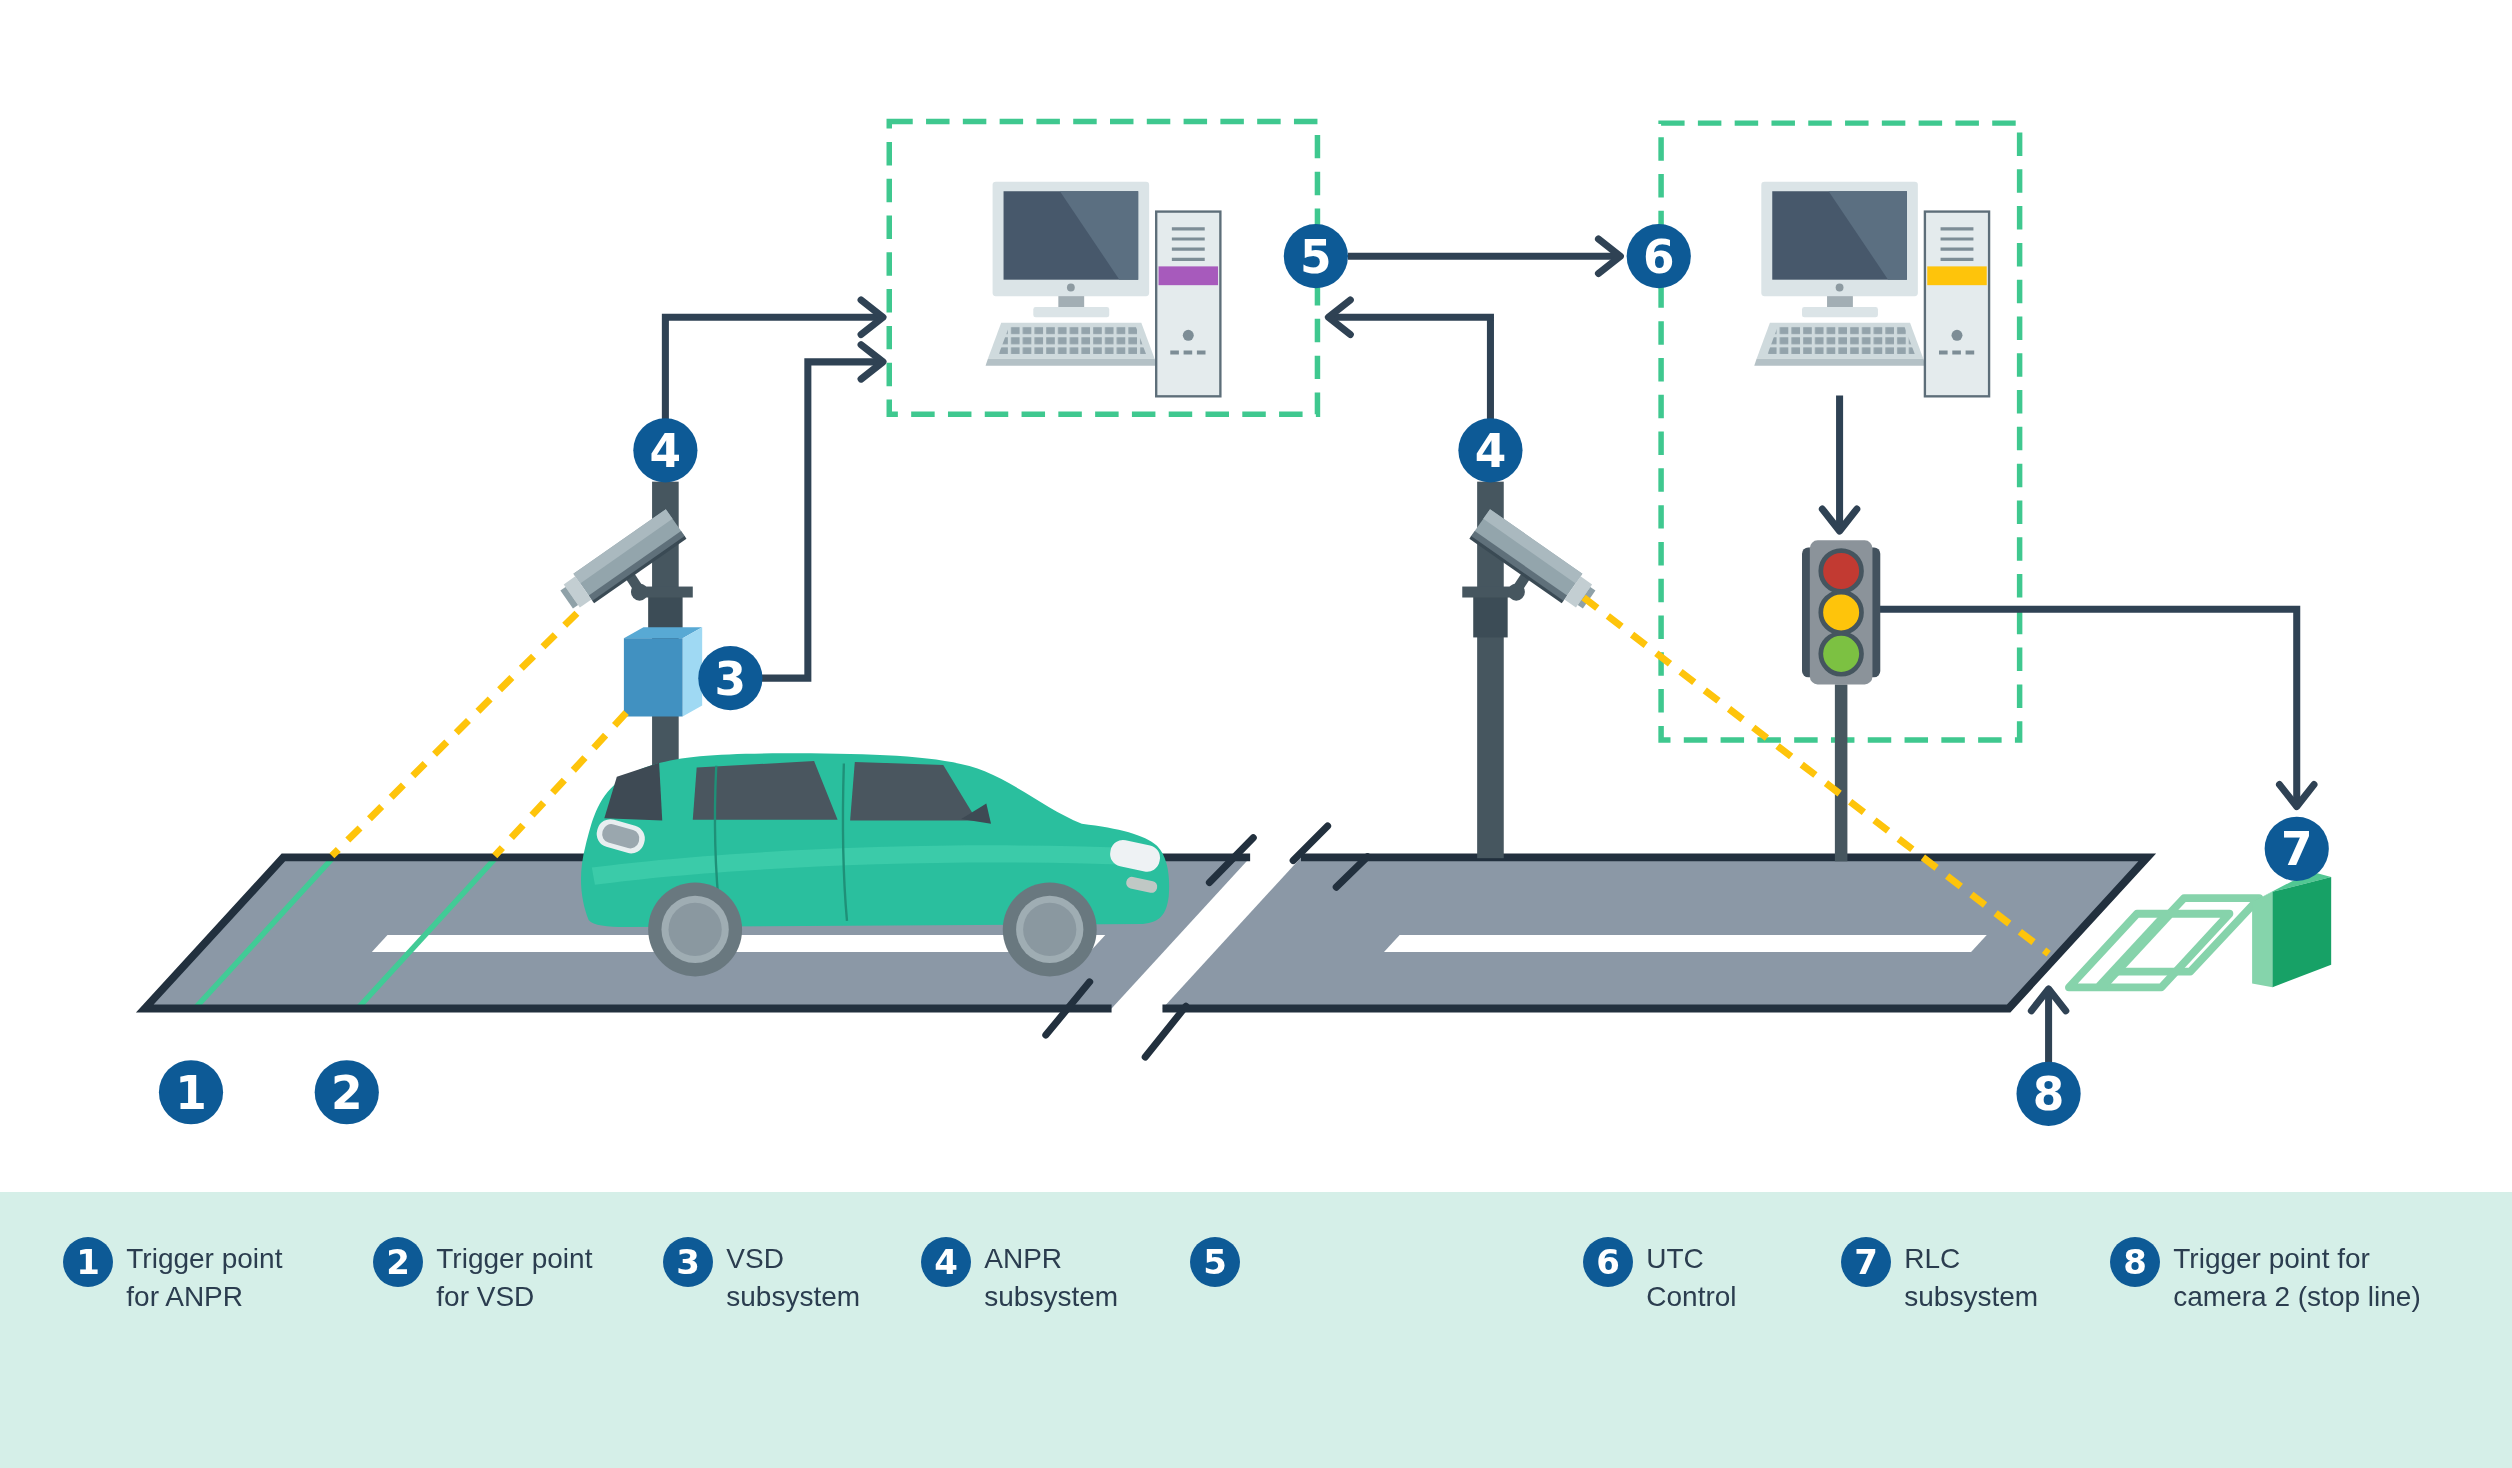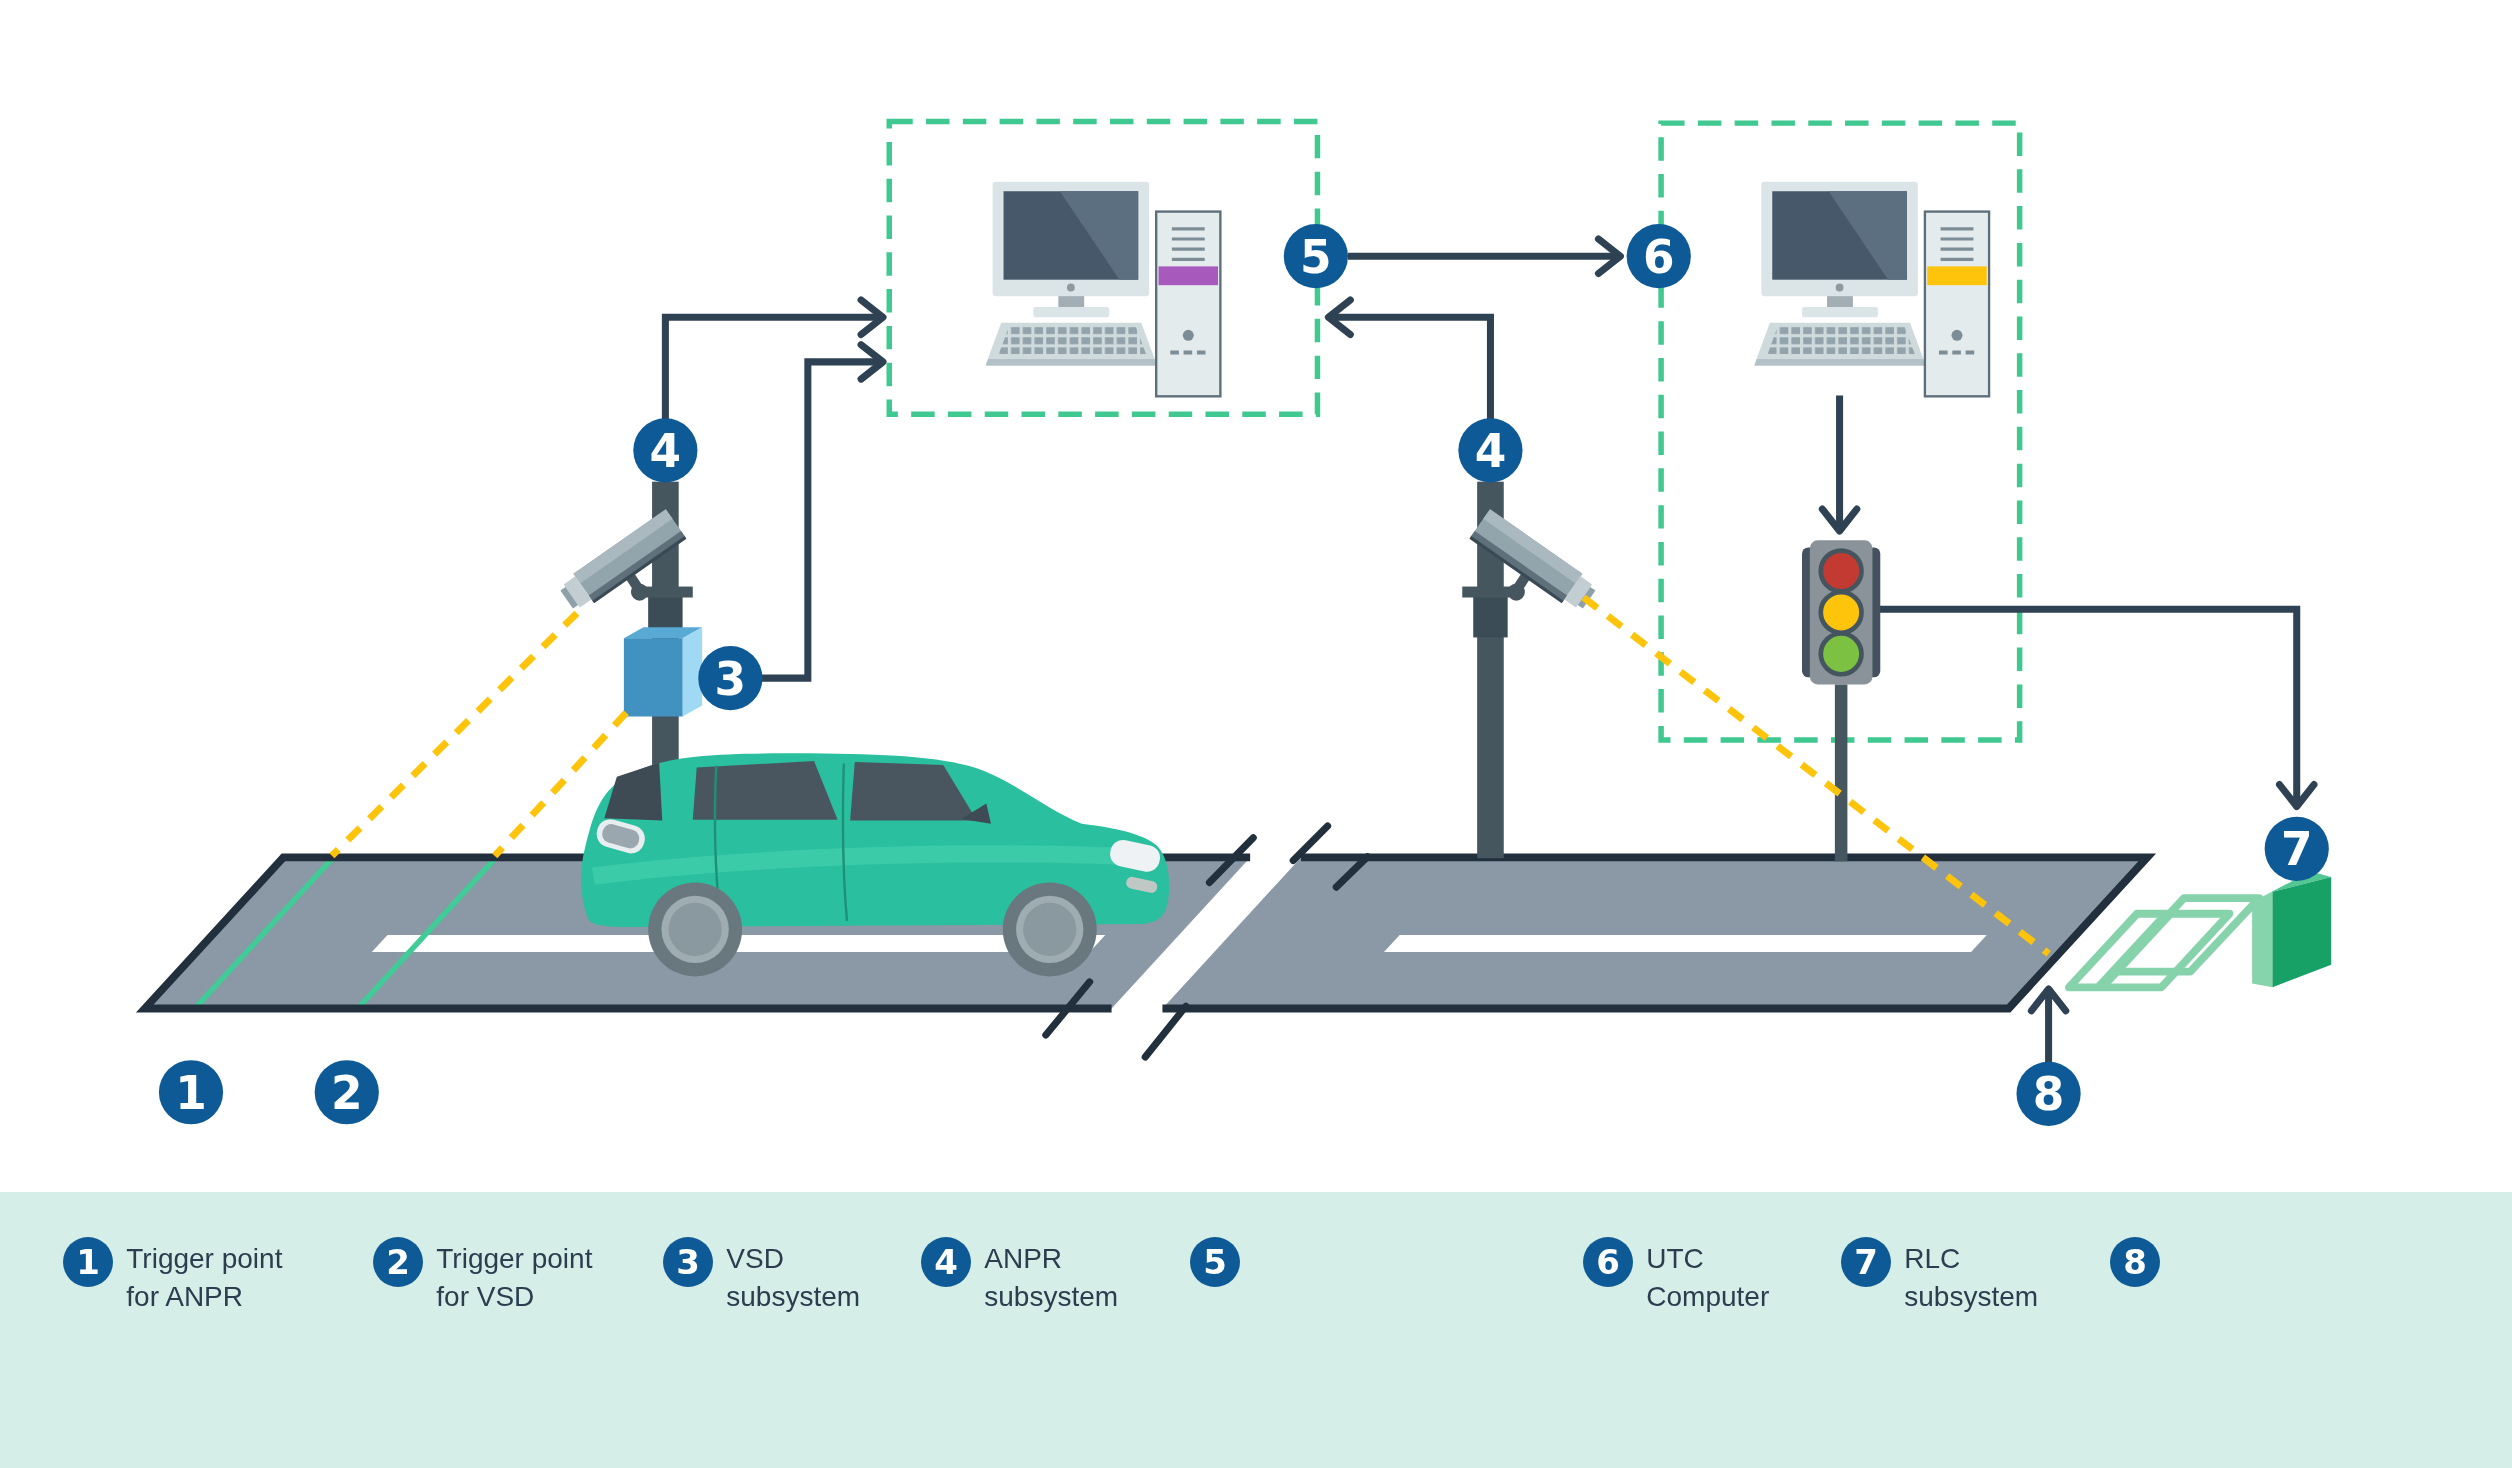--- a/index.html
+++ b/index.html
@@ -300,31 +300,35 @@
     </div>
 
     <div class="legend-item" style="left:1190px">
       <div class="lbadge">5</div>
     </div>
 
     <div class="legend-item" style="left:1583px">
       <div class="lbadge">6</div>
       <div class="ltext">
         <div>UTC</div>
-        <div>Computer</div>
+        <div>Control</div>
       </div>
     </div>
 
     <div class="legend-item" style="left:1841px">
       <div class="lbadge">7</div>
       <div class="ltext">
         <div>RLC</div>
         <div>subsystem</div>
       </div>
     </div>
 
     <div class="legend-item" style="left:2110px">
       <div class="lbadge">8</div>
+      <div class="ltext">
+        <div>Trigger point for</div>
+        <div>camera 2 (stop line)</div>
+      </div>
     </div>
 
   </div>
 </div>
 
 
 </body></html>

